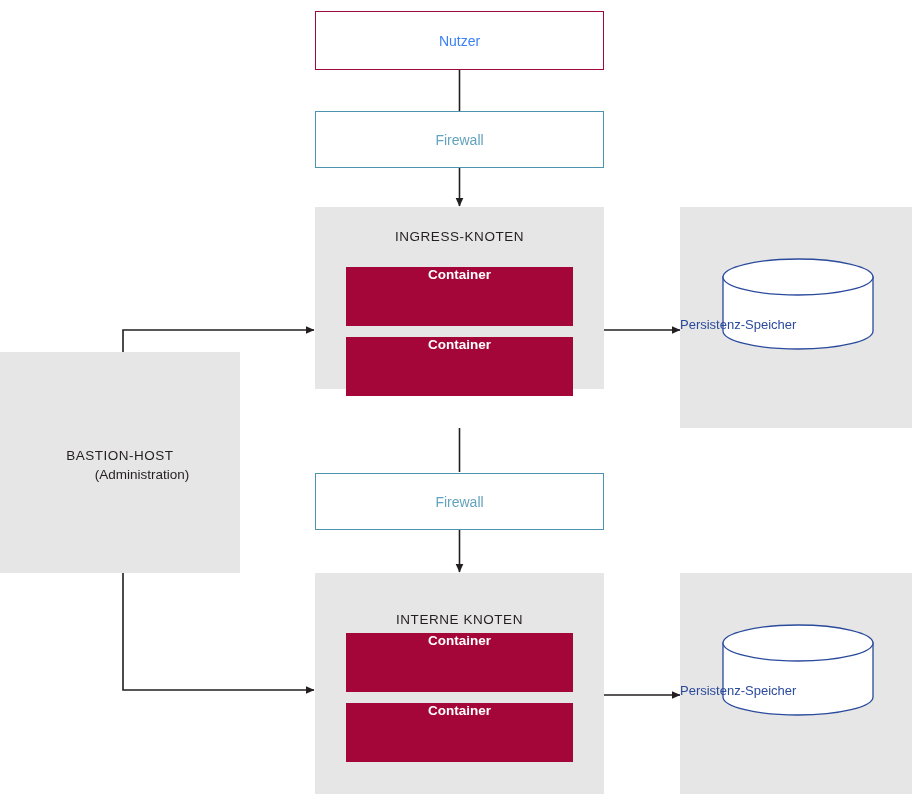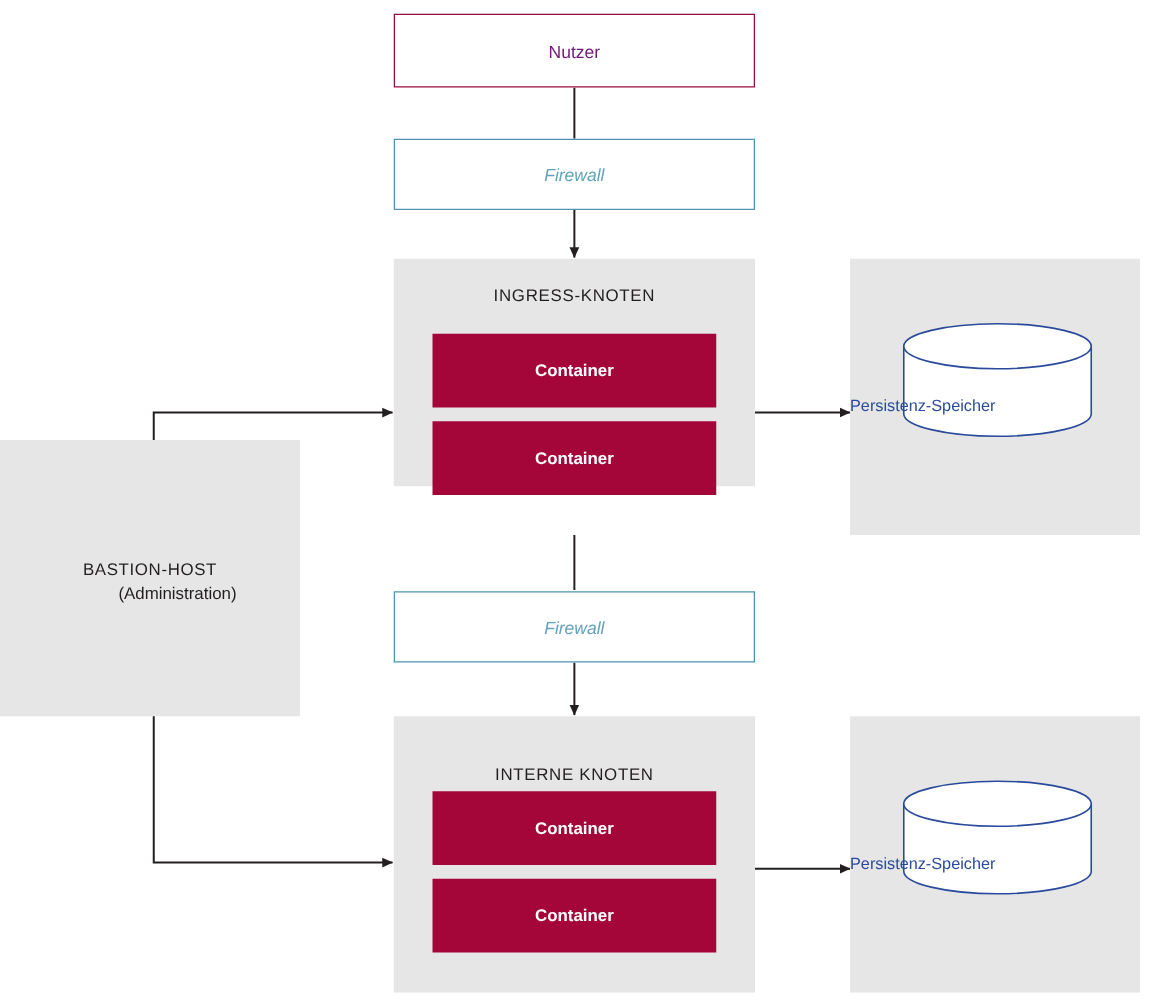--- a/index.html
+++ b/index.html
@@ -40,31 +40,29 @@
     justify-content: center;
   }
   .outlined-box.user {
     border: 1.6px solid #9d0b3b;
   }
   .outlined-box.firewall {
     border: 1.6px solid #4d94b0;
   }
   .user-label {
     font-size: 14px;
-    color: #701a75;
+    color: #3b82f6;
   }
   .firewall-label {
     font-size: 14px;
     color: #63a3bd;
-    font-style: italic;
   }
   .container-box {
     background: #a5063a;
     display: flex;
-    align-items: center;
     justify-content: center;
   }
   .container-label {
     color: #ffffff;
     font-size: 13.5px;
     font-weight: bold;
   }
 
   
   .bastion-text {

